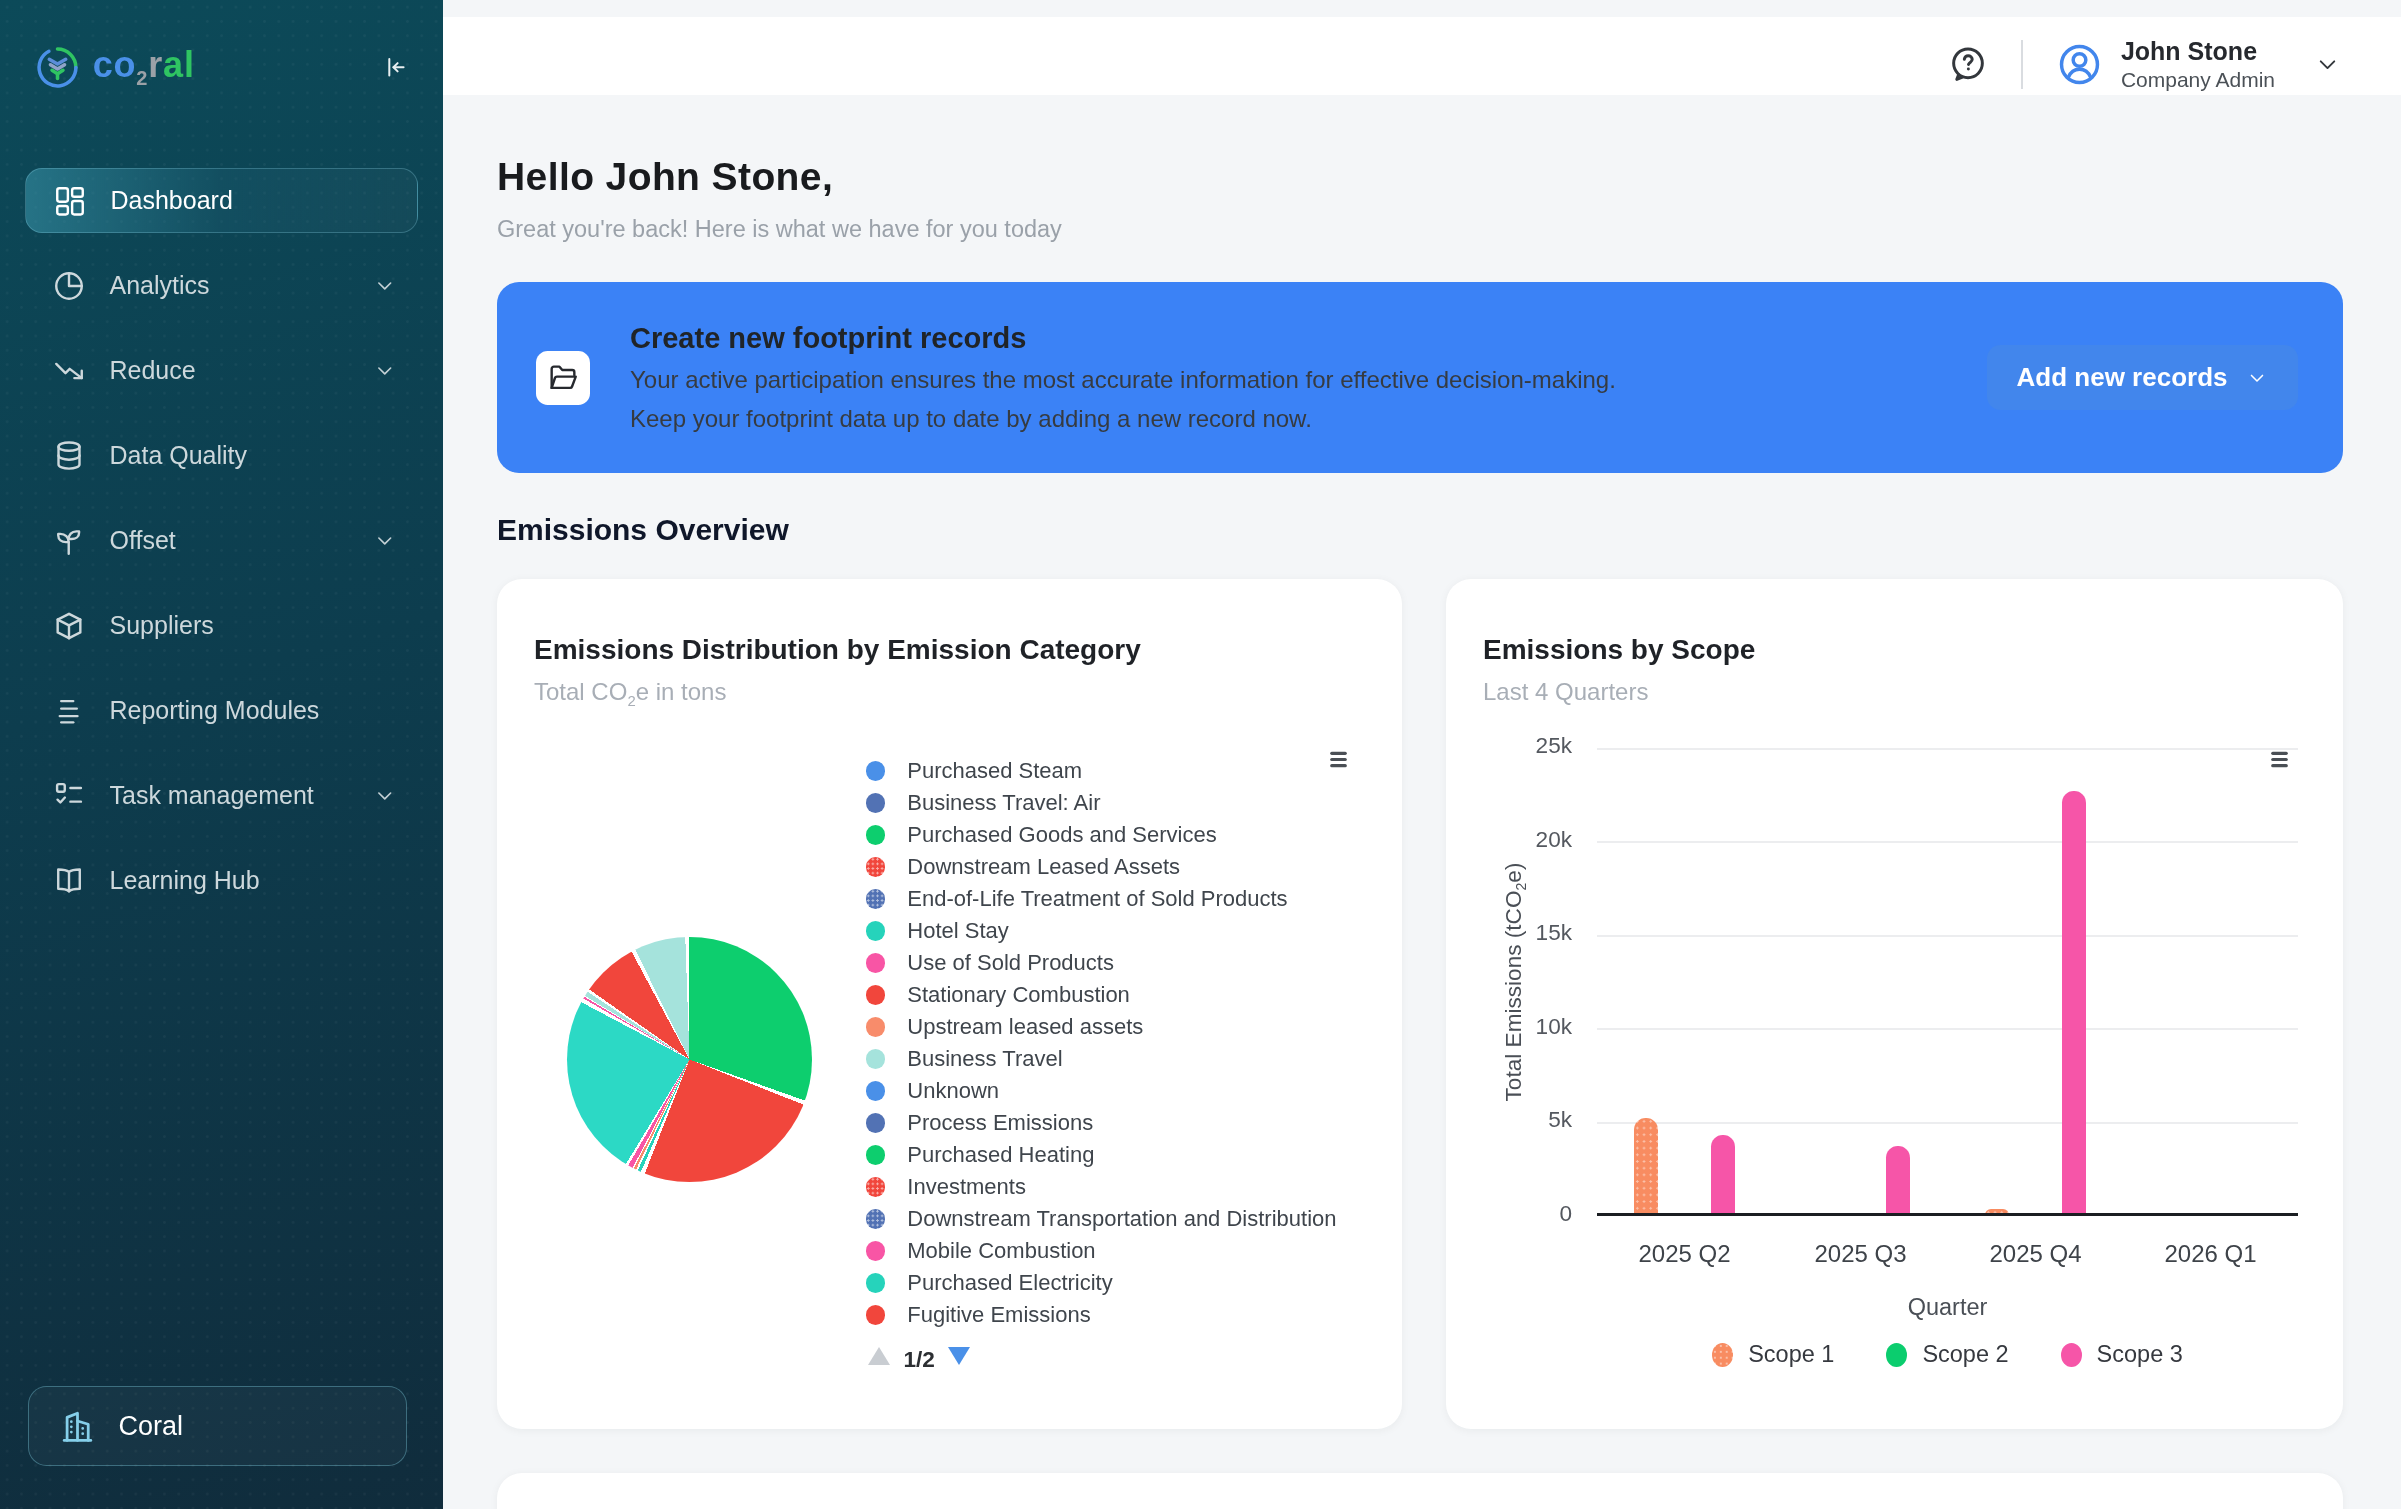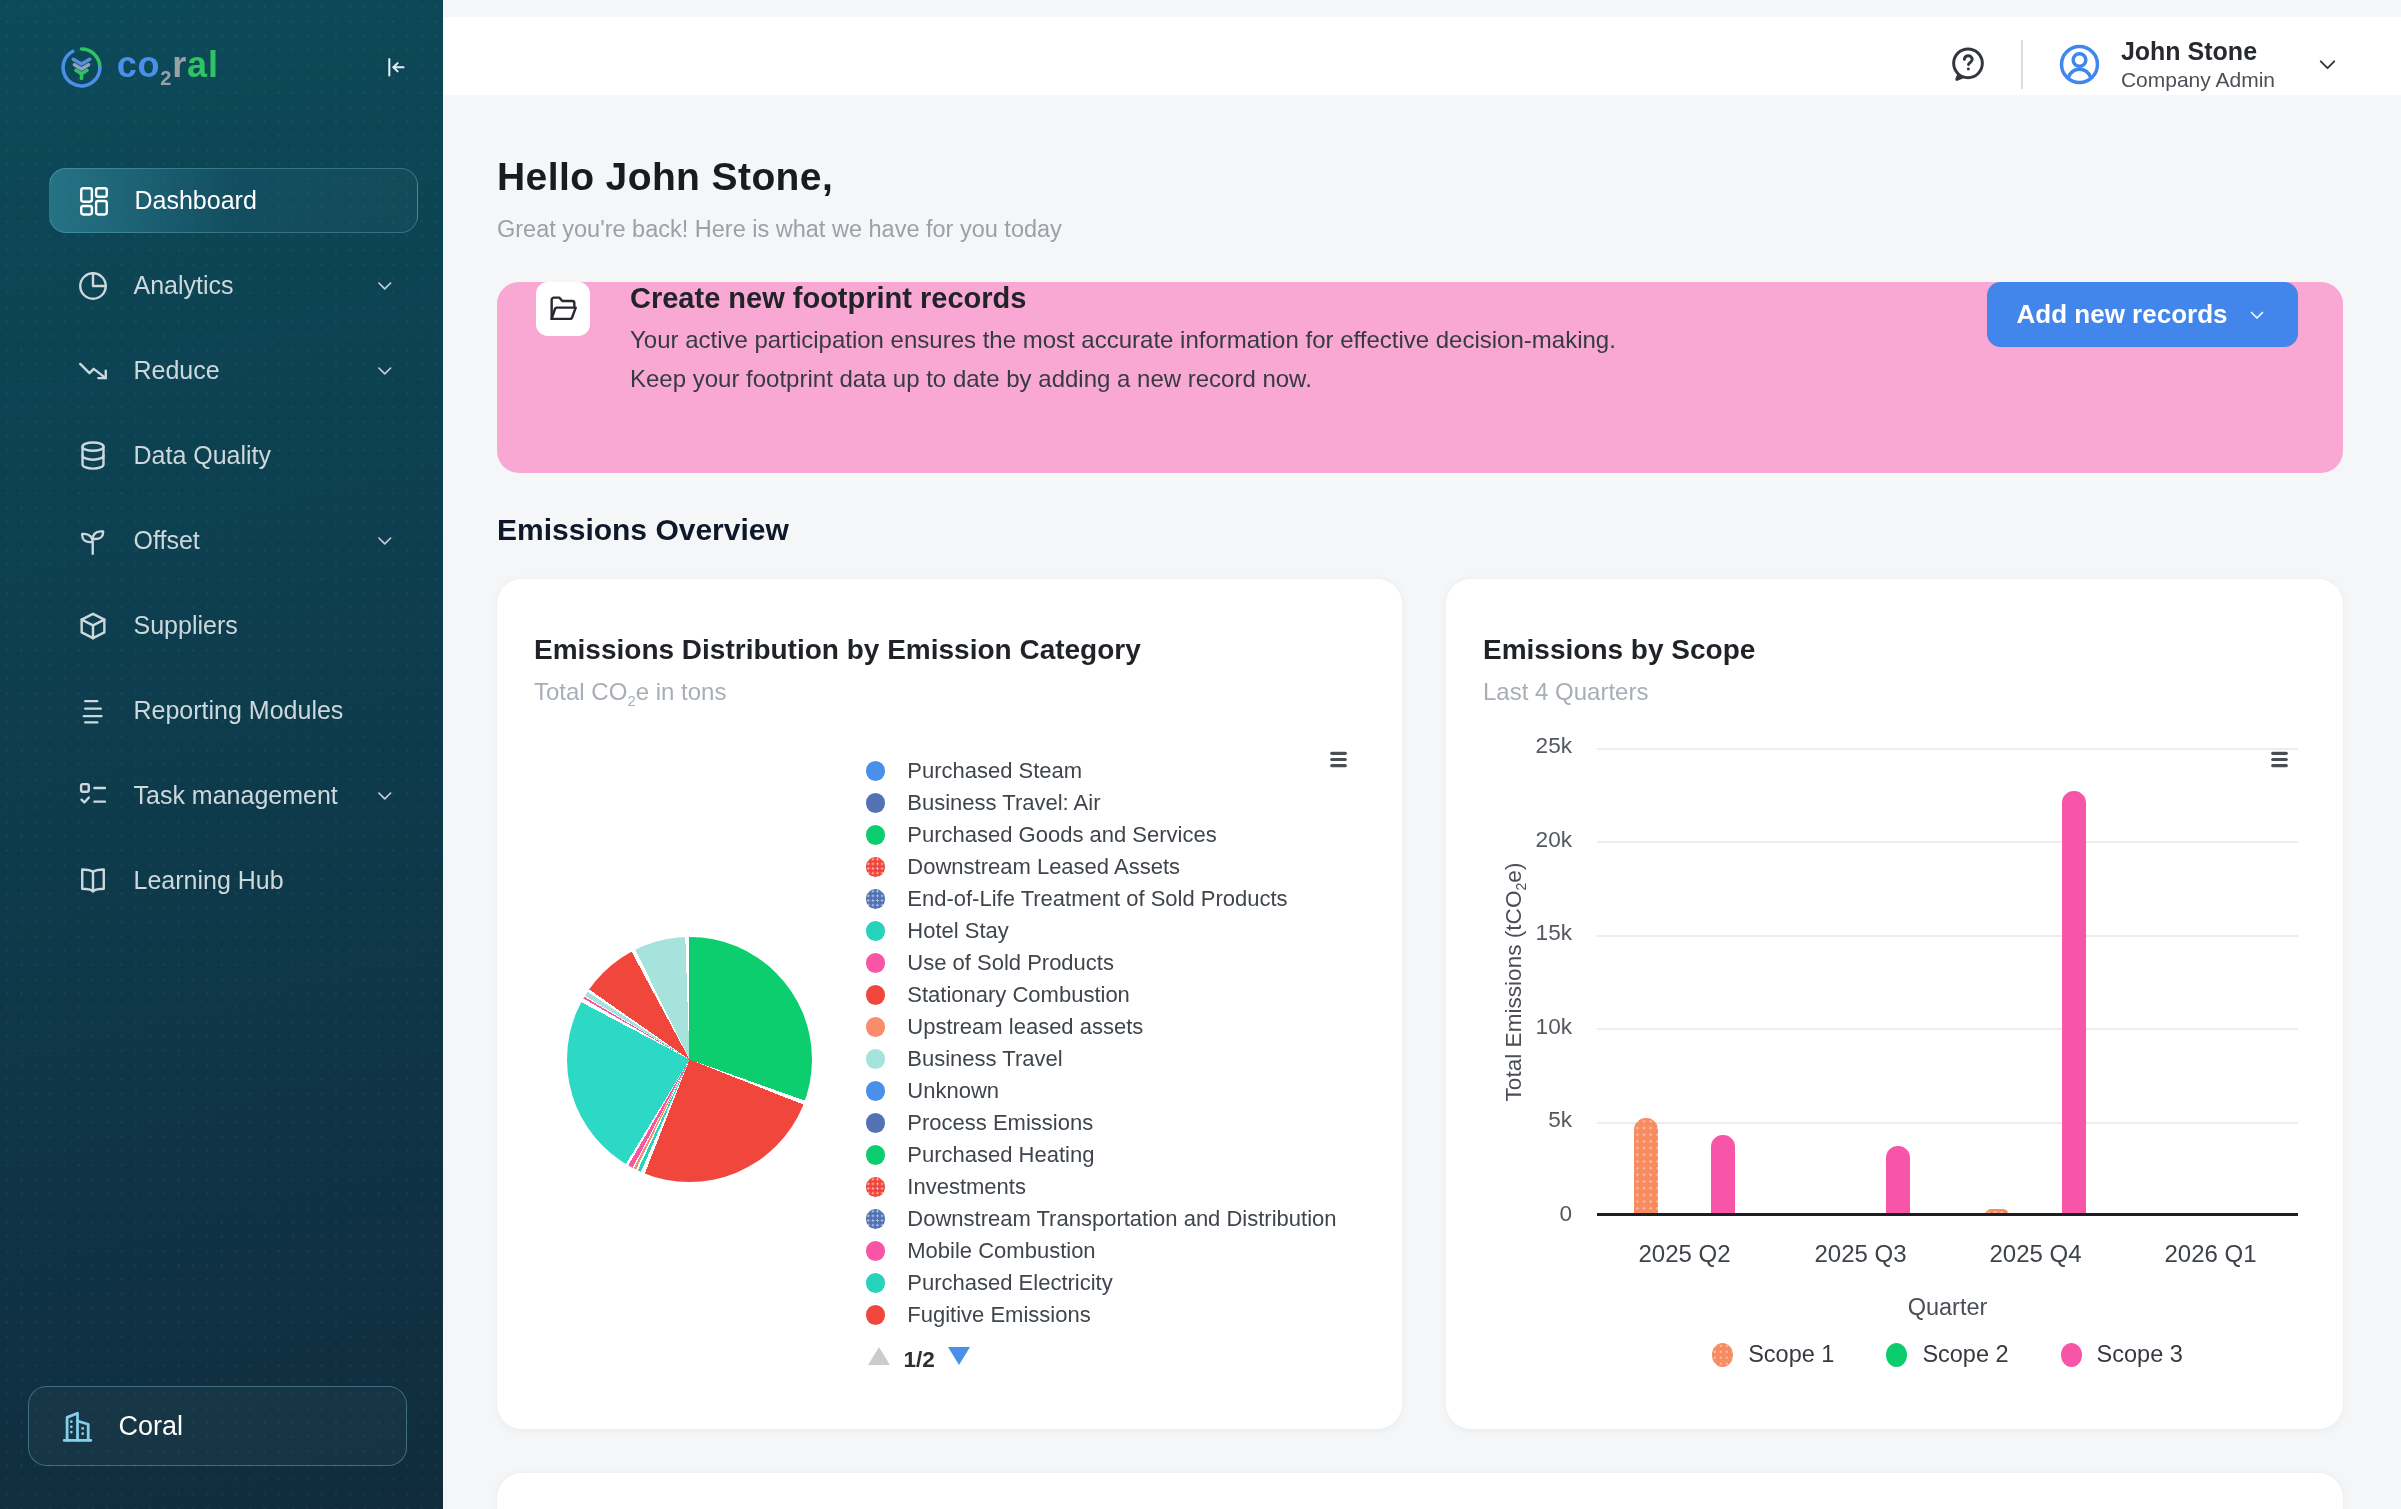--- a/index.html
+++ b/index.html
@@ -2,21 +2,21 @@
 <html style="font-size:13.4px"><head>
 <meta charset="utf-8">
 <style>
   * { margin:0; padding:0; box-sizing:border-box; }
   html,body { width:2401px; height:1510px; }
   body { font-family:"Liberation Sans","DejaVu Sans",sans-serif; background:#F4F6F8; position:relative; overflow:hidden; }
   svg { display:block; width:100%; height:100%; }
 
   
   .sidebar { position:absolute; left:0; top:0; width:443px; height:1510px;
-    background:linear-gradient(165deg,#0C4A59 0%,#0D3D4E 45%,#102C3C 100%); overflow:hidden;padding-left:24px; }
+    background:linear-gradient(165deg,#0C4A59 0%,#0D3D4E 45%,#102C3C 100%); overflow:hidden; }
   .sidebar::before { content:""; position:absolute; inset:0;
     background-image:radial-gradient(rgba(255,255,255,0.09) 1.3px, transparent 1.4px);
     background-size:14.3px 14.3px; opacity:.45; pointer-events:none; }
   .logo-row { position:relative; display:flex; align-items:center; padding:44px 34px 0 34px; }
   .logo-mark { width:47px; height:47px; flex:none; }
   .logo-text { margin-left:11.7px; font-size:36px; font-weight:700; letter-spacing:0.8px; }
   .logo-co { color:#4A90E8; }
   .logo-sub { color:#9BA1A7; font-size:20px; vertical-align:-8.4px; font-weight:700; }
   .logo-r { color:#9BA1A7; }
   .logo-al { color:#2FC462; }
@@ -44,22 +44,22 @@
   .user-name { font-size:25px; font-weight:700; color:#26292E; line-height:1.2; }
   .user-role { font-size:21px; color:#4B5157; margin-top:1.7px; }
   .user-chev { width:27px; height:27px; color:#33373C; margin-left:39px; cursor:pointer; }
 
   
   .main { position:absolute; left:443px; top:95px; right:0; bottom:0; background:#F4F6F8;
     padding:50px 58px 0 54px; overflow:hidden; }
   .greeting { font-size:39px; font-weight:800; color:#191B1E; margin-top:10px; letter-spacing:0.4px; }
   .greeting-sub { font-size:23.5px; color:#9AA1A9; margin-top:17px; }
 
-  .banner { margin-top:39px; height:191px; background:#f9a8d4; border-radius:22px;
-    display:flex; padding:0 45px 0 39px; }
+  .banner { margin-top:39px; height:191px; background:#3b82f6; border-radius:22px;
+    display:flex; align-items:center; padding:0 45px 0 39px; }
   .banner-tile { width:54px; height:54px; background:#FFFFFF; border-radius:11.7px;
     display:flex; align-items:center; justify-content:center; color:#26292E; flex:none; }
   .banner-tile .t-icon { width:34px; height:34px; }
   .banner-text { margin-left:40px; }
   .banner-title { font-size:29px; font-weight:700; color:#202428; }
   .banner-line { font-size:24px; color:#363B41; margin-top:11px; }
   .add-btn { margin-left:auto; display:flex; align-items:center; gap:18.5px; background:#4286EC; color:#FFFFFF;
     border:none; border-radius:13.4px; height:65px; padding:0 30px; font-size:26px; font-weight:700;
     font-family:inherit; cursor:pointer; }
   .add-btn .b-chev { width:22px; height:22px; }

